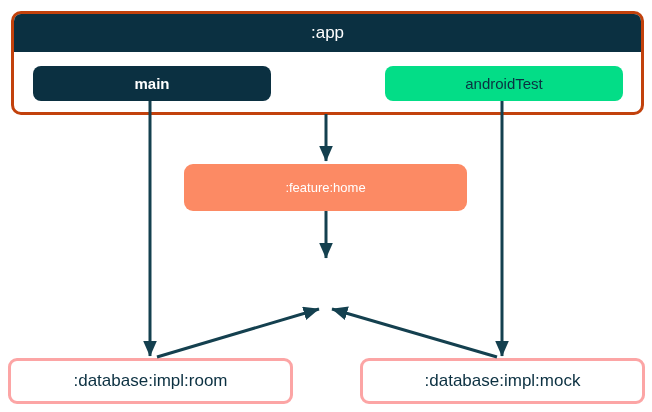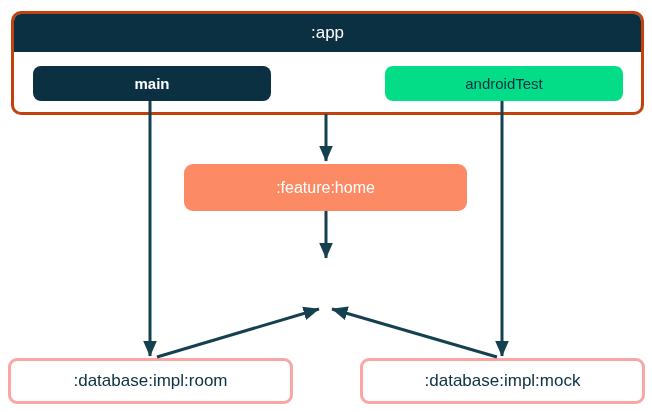--- a/index.html
+++ b/index.html
@@ -60,21 +60,21 @@
     color: #0B3041;
     font-size: 15px;
   }
   
   .node-feature-home {
     left: 184px; top: 164px;
     width: 283px; height: 47px;
     background: #FC8A64;
     border-radius: 9px;
     color: #ffffff;
-    font-size: 16px;
+    font-size: 13px;
   }
   .node-database-api {
     left: 184px; top: 260px;
     width: 283px; height: 47px;
     background: #1F73E6;
     border-radius: 9px;
     color: #ffffff;
     font-size: 17px;
   }
   

